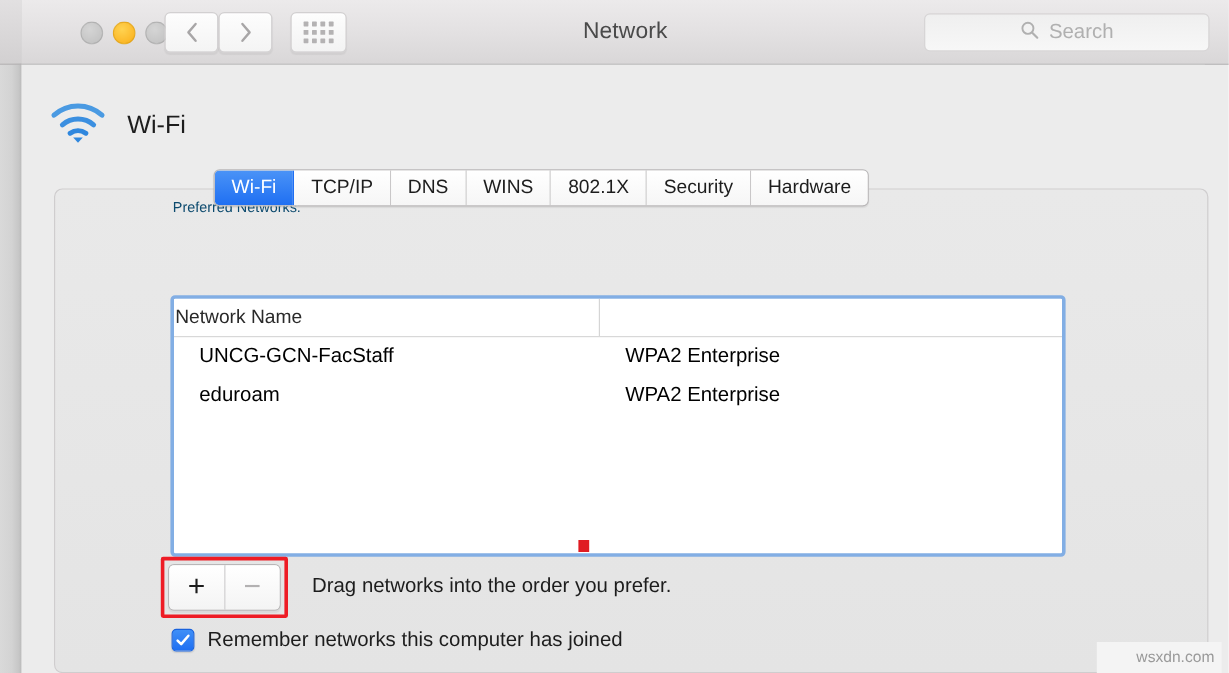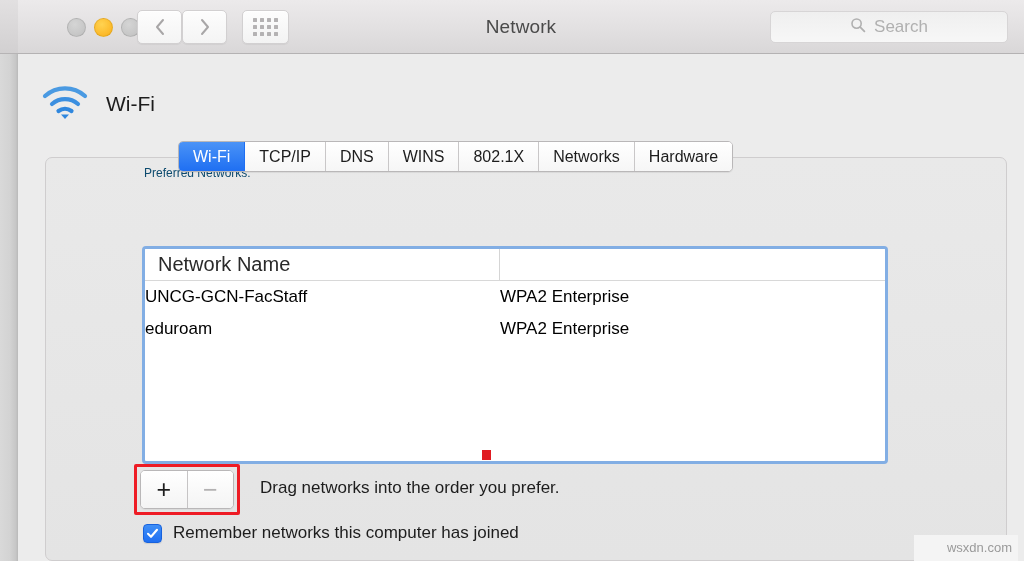--- a/index.html
+++ b/index.html
@@ -158,32 +158,32 @@
   }
   .table-head {
     position: relative;
     height: 32px;
     background: #ffffff;
     border-bottom: 1px solid #d8d8d8;
     display: flex;
     align-items: center;
   }
   .th {
-    font-size: 20px; color: #2a2a2a;
-    padding-left: 13px;
+    font-size: 16px; color: #2a2a2a;
+    padding-left: 1px;
     height: 100%;
     display: flex; align-items: center;
   }
   .th.c1 { width: 355px; border-right: 1px solid #d5d5d5; }
   .th.c2 { width: 358px; border-right: 1px solid #d5d5d5; }
   .th.c3 { flex: 1; }
 
   .table-body { position: relative; }
   .trow { display: flex; height: 32px; align-items: center; }
-  .td { font-size: 17px; color: #000000; padding-left: 0; }
+  .td { font-size: 17px; color: #000000; padding-left: 21px; }
   .td.c1 { width: 355px; }
   .td.c2 { width: 358px; }
 
   .red-tick {
     position: absolute; left: 337px; bottom: 1px;
     width: 9px; height: 10px;
     background: #e01b22;
     z-index: 5;
   }
 
@@ -331,21 +331,21 @@
     </div>
 
     <div class="panel"></div>
 
     <div class="tabbar">
       <div class="tab selected">Wi-Fi</div>
       <div class="tab">TCP/IP</div>
       <div class="tab">DNS</div>
       <div class="tab">WINS</div>
       <div class="tab">802.1X</div>
-      <div class="tab">Networks</div>
+      <div class="tab">Security</div>
       <div class="tab">Hardware</div>
     </div>
 
     <div class="pref-label">Preferred Networks:</div>
 
     <div class="table-wrap">
       <div class="table-head">
         <div class="th c1">Network Name</div>
         <div class="th c3"></div>
       </div>

